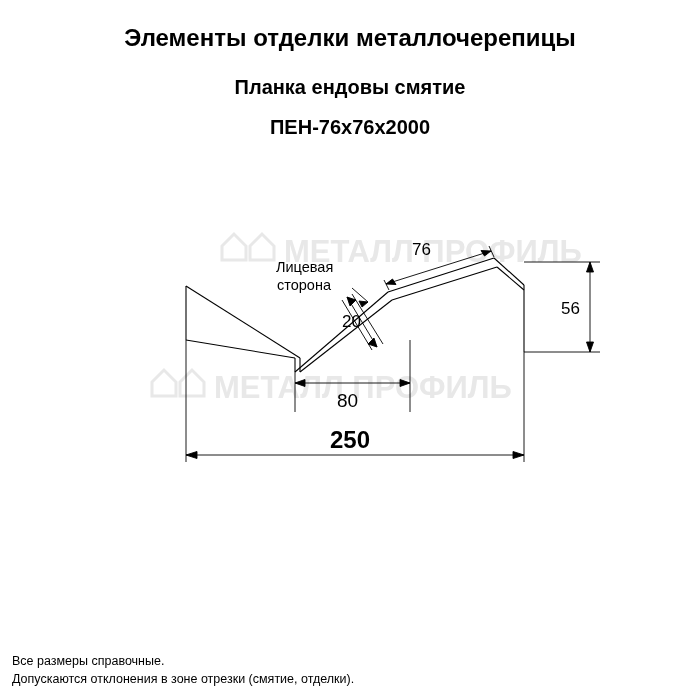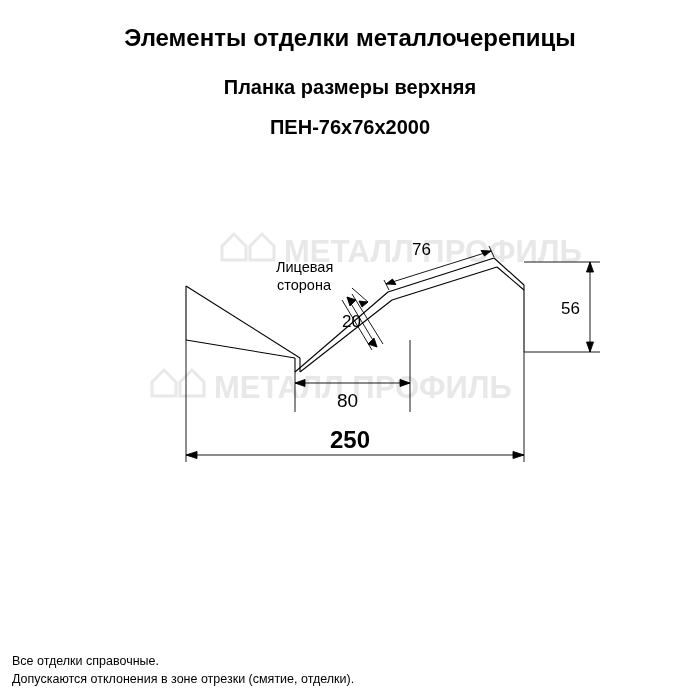--- a/index.html
+++ b/index.html
@@ -71,21 +71,21 @@
     fill: #e8e8e8;
   }
 </style>
 </head>
 <body>
 
 <div class="page">
 
   <div class="title-block">
     <div class="title-main">Элементы отделки металлочерепицы</div>
-    <div class="title-sub">Планка размеры верхняя</div>
+    <div class="title-sub">Планка ендовы смятие</div>
     <div class="title-code">ПЕН-76х76х2000</div>
   </div>
 
   <div class="drawing">
     <svg width="700" height="380" viewBox="0 0 700 380">
 
       <g class="wm">
         <g>
           <g transform="translate(222,52)">
             <path d="M0,14 L12,2 L24,14 L24,28 L0,28 Z" fill="none" stroke="#e8e8e8" stroke-width="3"></path>
@@ -172,17 +172,17 @@
         <path d="M352,108 L368,122"></path>
         <path d="M368,122 l-9,-1 l3,6 Z" fill="#000"></path>
       </g>
       <text x="276" y="92" font-size="14.5" font-family="Liberation Sans, sans-serif" fill="#000">Лицевая</text>
       <text x="277" y="110" font-size="14.5" font-family="Liberation Sans, sans-serif" fill="#000">сторона</text>
 
     </svg>
   </div>
 
   <div class="footer">
-    <div>Все отделки справочные.</div>
+    <div>Все размеры справочные.</div>
     <div>Допускаются отклонения в зоне отрезки (смятие, отделки).</div>
   </div>
 
 </div>
 
 </body></html>

